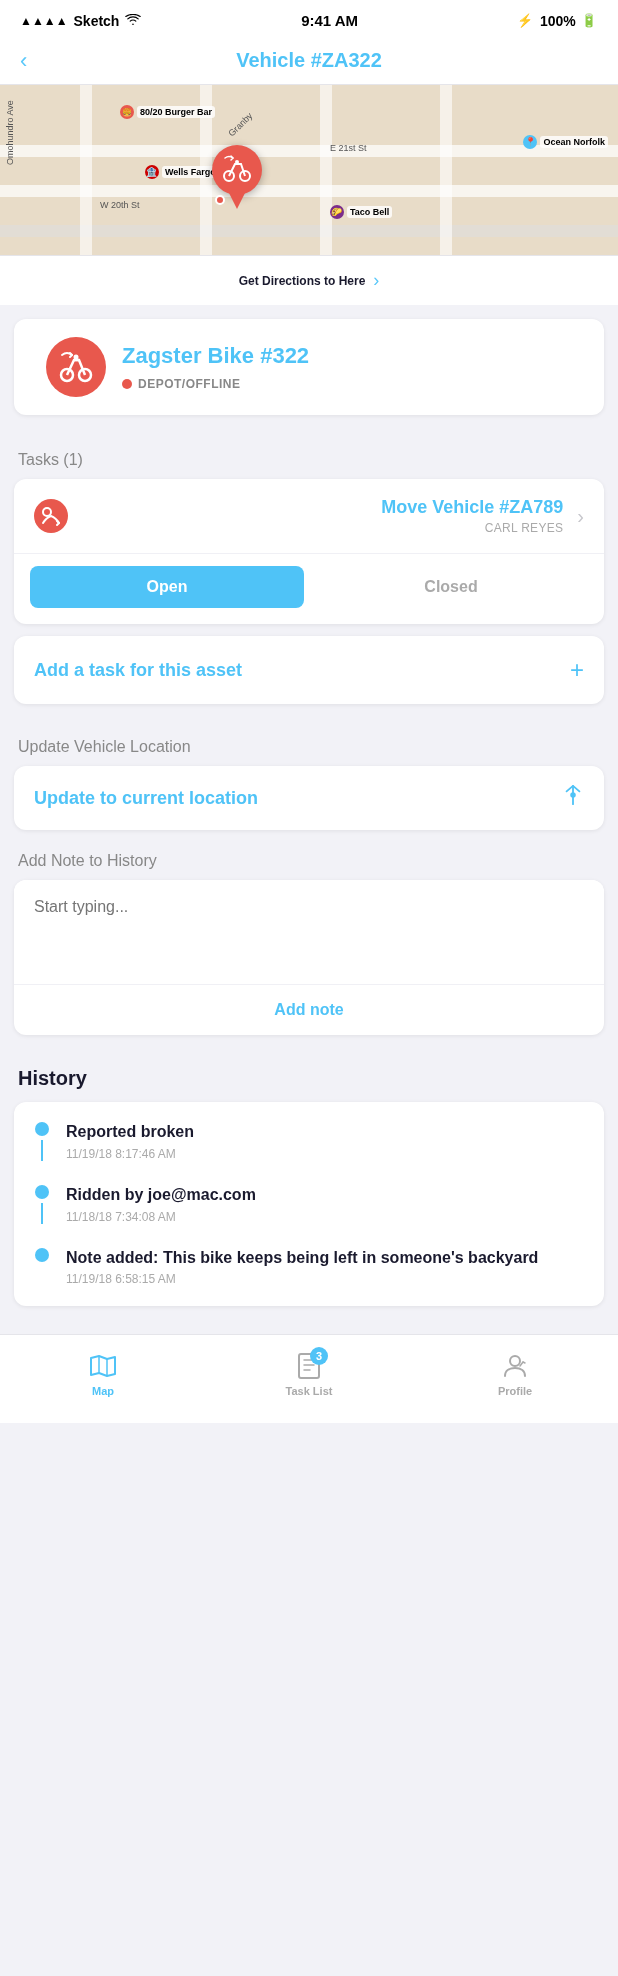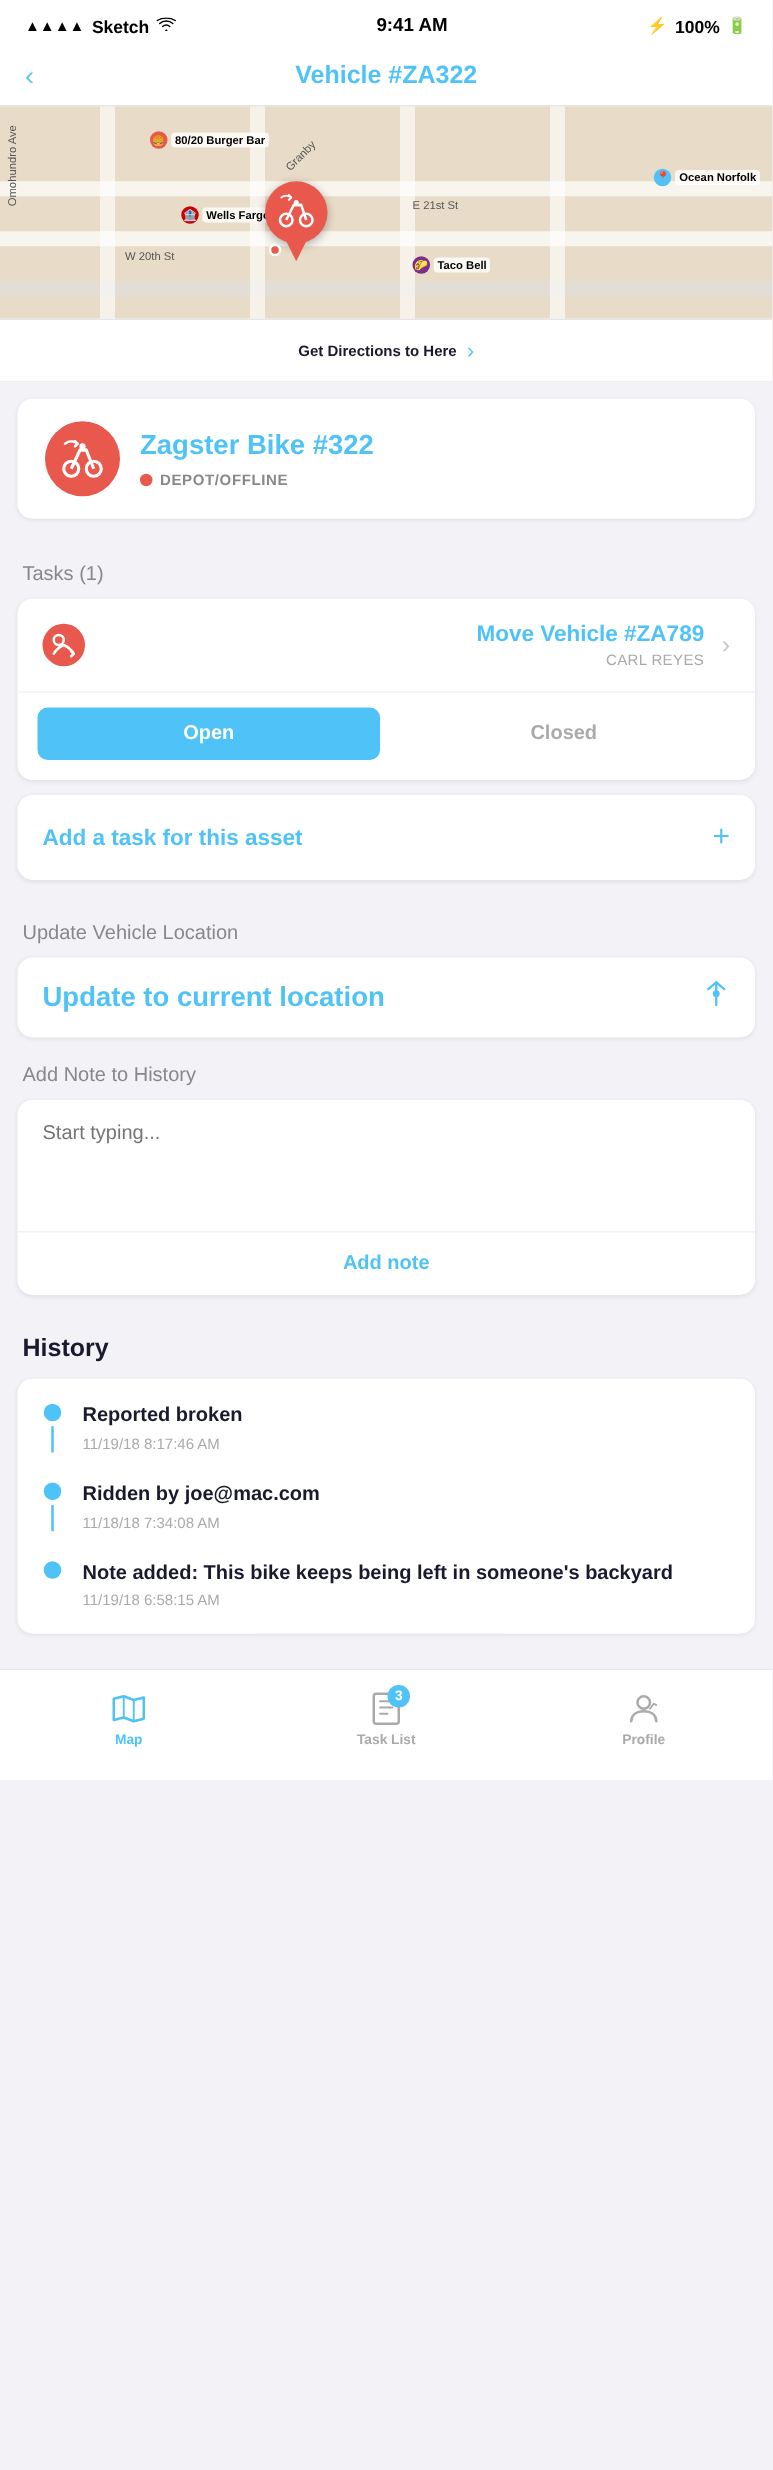--- a/index.html
+++ b/index.html
@@ -152,21 +152,21 @@
     .directions-chevron {
       color: #5ac8fa;
       font-size: 18px;
     }
 
     
     .asset-card {
       background: white;
       margin: 14px 14px;
       border-radius: 12px;
-      padding: 18px 22px;
+      padding: 18px 32px;
       display: flex;
       align-items: center;
       gap: 16px;
       box-shadow: 0 1px 4px rgba(0,0,0,0.08);
     }
     .asset-icon {
       width: 60px;
       height: 60px;
       border-radius: 50%;
       background: #e8584d;
@@ -303,21 +303,21 @@
       margin: 0 14px;
       border-radius: 12px;
       padding: 18px 20px;
       display: flex;
       align-items: center;
       justify-content: space-between;
       box-shadow: 0 1px 4px rgba(0,0,0,0.08);
       cursor: pointer;
     }
     .update-location-text {
-      font-size: 22px;
+      font-size: 18px;
       font-weight: 600;
       color: #4fc3f7;
     }
     .location-arrow {
       font-size: 22px;
       color: #4fc3f7;
     }
 
     
     .note-card {
@@ -489,21 +489,21 @@
     <div class="street street-h" style="top:60px; background:#fff; opacity:0.7;"></div>
     <div class="street street-h" style="top:100px; background:#fff; opacity:0.7;"></div>
     <div class="street street-h" style="top:140px; background:#ddd; opacity:0.6;"></div>
     <div class="street street-v" style="left:80px; top:0; background:#fff; opacity:0.6;"></div>
     <div class="street street-v" style="left:200px; top:0; background:#fff; opacity:0.6;"></div>
     <div class="street street-v" style="left:320px; top:0; background:#fff; opacity:0.6;"></div>
     <div class="street street-v" style="left:440px; top:0; background:#fff; opacity:0.6;"></div>
 
     <span class="map-label" style="left:10px; top:75px; transform:rotate(-90deg); transform-origin:left center;">Omohundro Ave</span>
     <span class="map-label" style="left:100px; top:115px;">W 20th St</span>
-    <span class="map-label" style="left:330px; top:74px;">E 21st St</span>
+    <span class="map-label" style="left:330px; top:58px;">E 21st St</span>
     <span class="map-label" style="left:230px; top:45px; transform:rotate(-45deg); transform-origin:left center;">Granby</span>
 
     <div class="map-poi" style="left:120px; top:20px;">
       <div class="map-poi-dot" style="background:#e8584d;">🍔</div>
       <span class="map-poi-label">80/20 Burger Bar</span>
     </div>
 
     <div class="map-poi" style="left:145px; top:80px;">
       <div class="map-poi-dot" style="background:#cc0000; font-size:9px;">🏦</div>
       <span class="map-poi-label">Wells Fargo</span>

